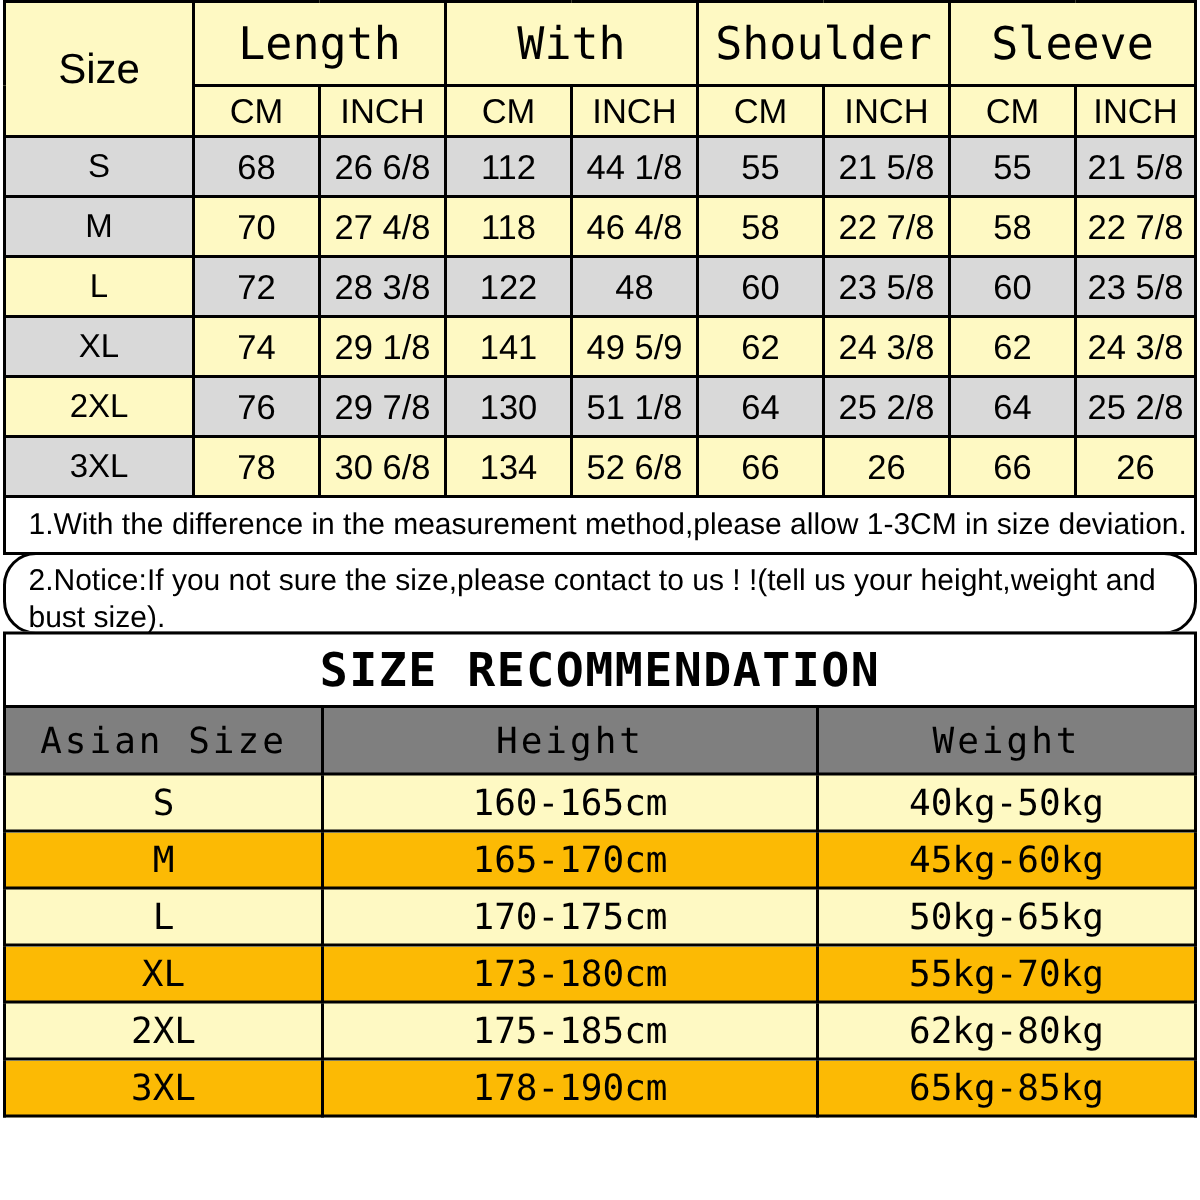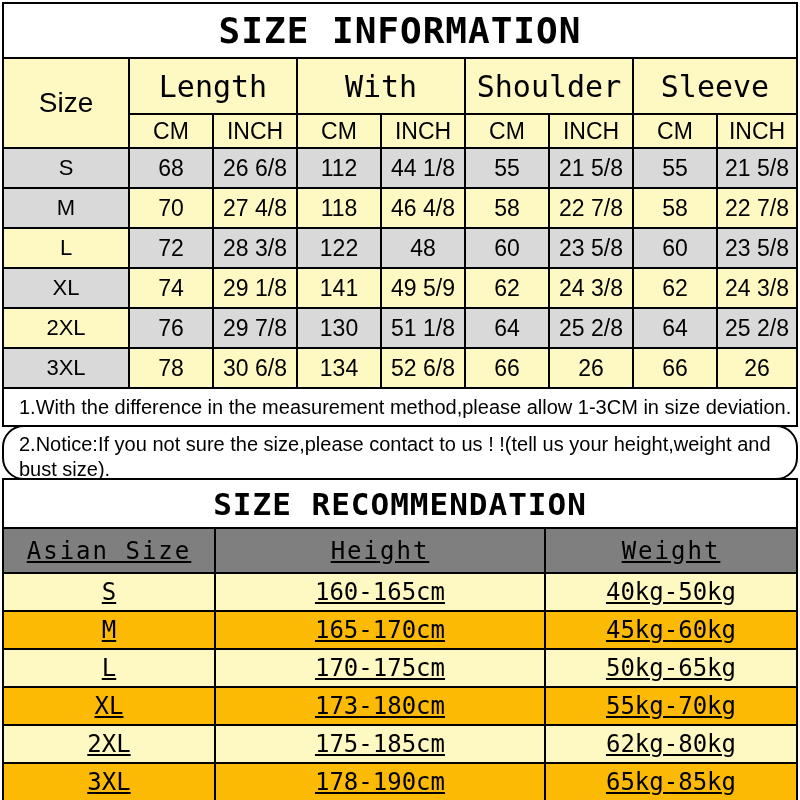--- a/index.html
+++ b/index.html
@@ -69,36 +69,34 @@
     padding: 5px 2px 5px 15px;
     color: #000;
   }
   .note-box.one-line { height: 40px; display: flex; align-items: center; }
   .note-box.two-line { height: 55px; border-radius: 22px; }
 
   
   .rec-table td {
     font-family: "DejaVu Sans Mono", monospace;
     font-size: 24px;
-    text-decoration: underline;
   }
   .rec-table .rec-head-row td {
     height: 45px;
     background: var(--header-gray, #7f7f7f);
     letter-spacing: 2px;
   }
   .rec-table .rec-row td { height: 38px; }
   .rec-table tr.hl td { background: var(--highlight-orange, #fcba04); }
 </style>
 </head>
 <body>
 
 <div class="sheet">
 
-  <div class="title-box">SIZE INFORMATION</div>
 
   <table class="size-table">
     <colgroup>
       <col style="width:126px">
       <col style="width:84px">
         <col style="width:84px">
       <col style="width:84px">
         <col style="width:84px">
       <col style="width:84px">
         <col style="width:84px">

